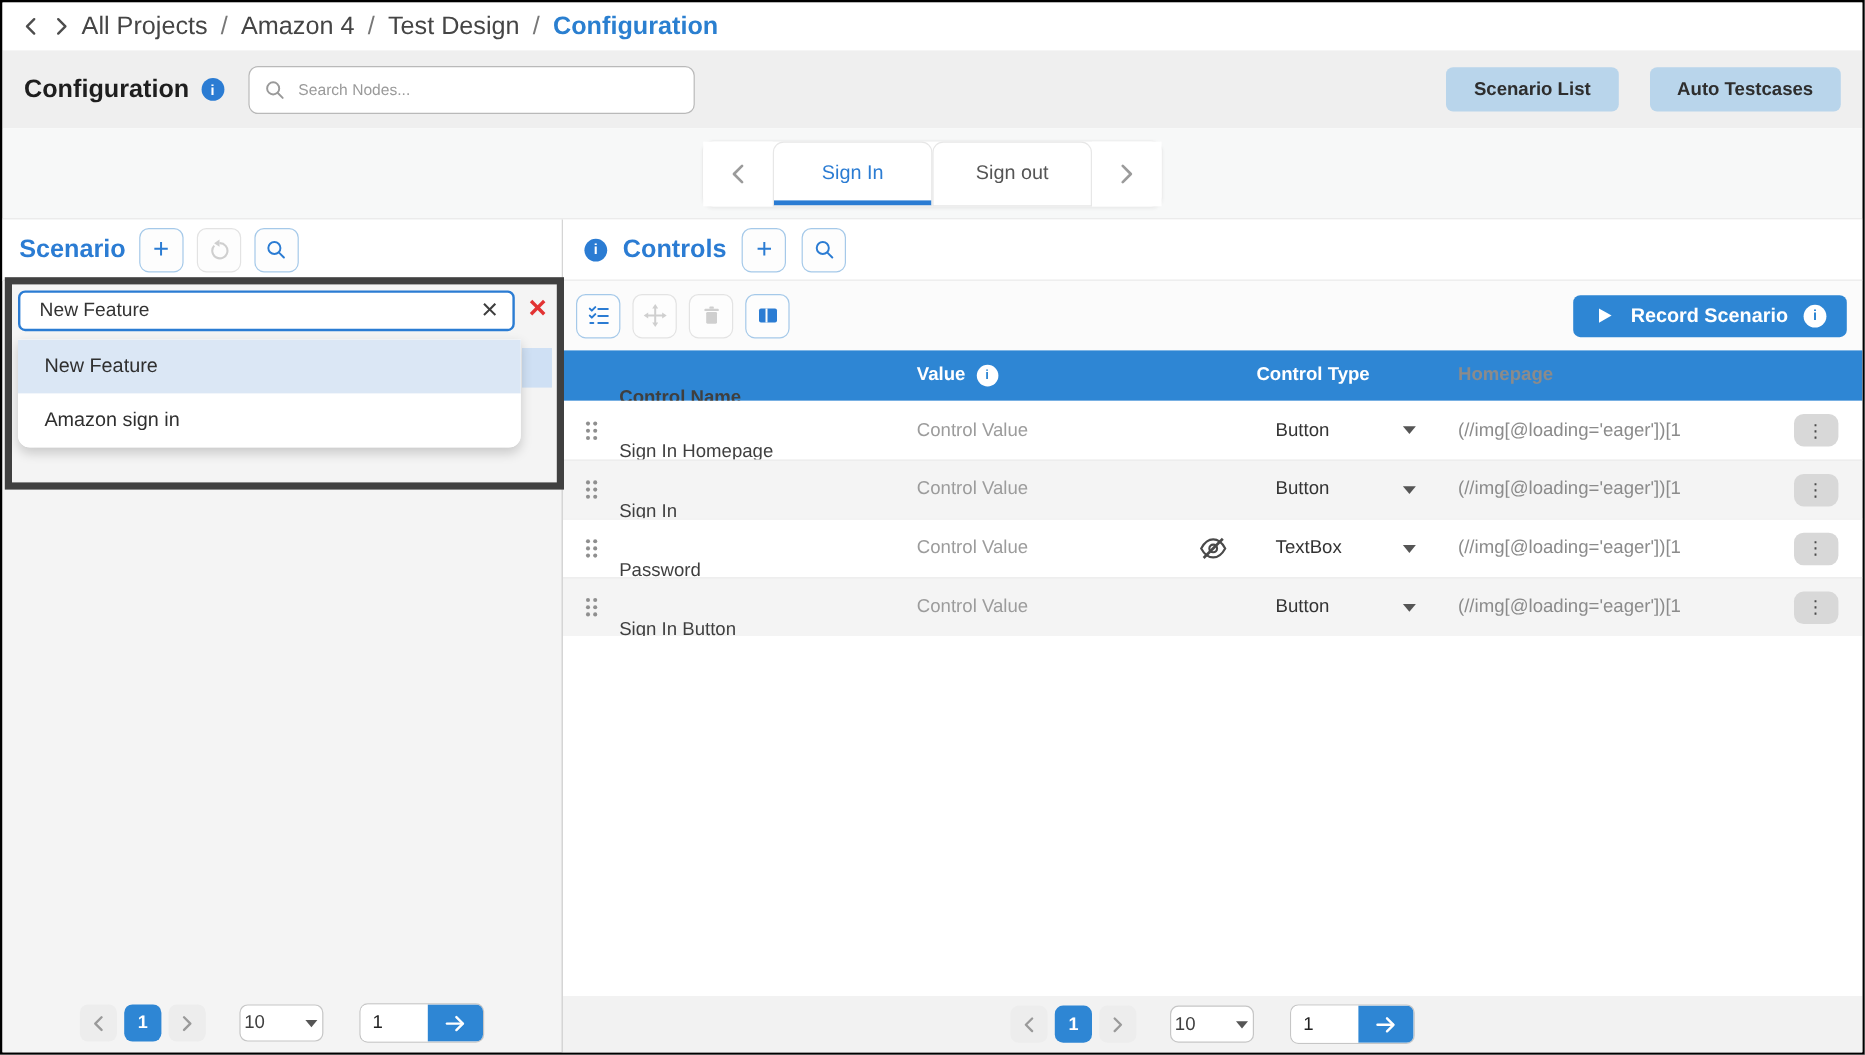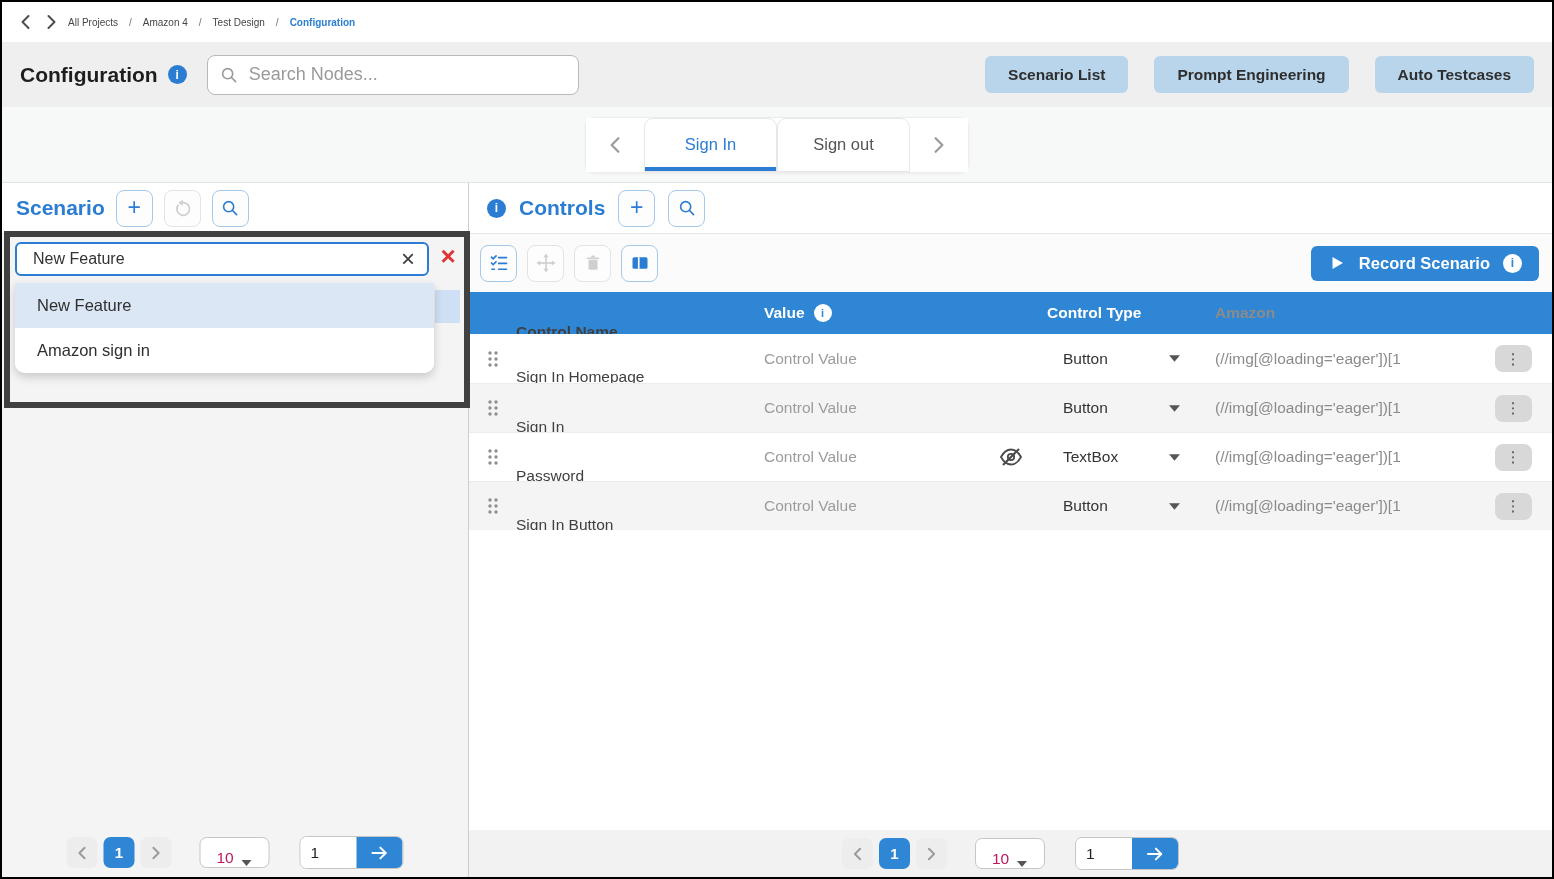--- a/index.html
+++ b/index.html
@@ -4,35 +4,35 @@
 <style>
   html,body{margin:0;padding:0;background:#888;}
   *{box-sizing:border-box;}
   .screen{
     position:relative;width:1554px;height:879px;background:#fff;
     border:2px solid #000;overflow:hidden;
     font-family:"Liberation Sans",sans-serif;color:#333;
   }
   
   .breadcrumb-bar{position:absolute;top:0;left:0;right:0;height:40px;background:#fff;
-    display:flex;align-items:center;padding:0 10px;font-size:10px;}
+    display:flex;align-items:center;padding:0 10px;font-size:21px;}
   .bc-nav{width:26px;height:26px;border:none;background:transparent;color:#4d4d4d;
     display:flex;align-items:center;justify-content:center;cursor:pointer;padding:0;}
   .bc-item{color:#454545;margin:0 4px;cursor:pointer;}
   .bc-item.active{color:#2a7fd0;font-weight:bold;cursor:default;}
   .bc-sep{color:#777;margin:0 7px;}
   
   .header-band{position:absolute;top:40px;left:0;right:0;height:65px;background:#efefef;
     display:flex;align-items:center;padding:0 18px;}
   .page-title{display:flex;align-items:center;gap:10px;font-size:21px;font-weight:bold;color:#1e1e1e;}
   .info-badge{width:19px;height:19px;border-radius:50%;background:#2b7cd3;color:#fff;
     font-size:12px;font-weight:bold;display:flex;align-items:center;justify-content:center;flex:none;}
   .search-box{margin-left:20px;width:372px;height:40px;background:#fff;border:1px solid #b9b9b9;
     border-radius:8px;display:flex;align-items:center;padding:0 12px;gap:9px;color:#9a9a9a;}
-  .search-box input{flex:1;border:none;outline:none;background:transparent;font-size:18px;
+  .search-box input{flex:1;border:none;outline:none;background:transparent;font-size:13px;
     color:#555;font-family:inherit;}
   .search-box input::placeholder{color:#9a9a9a;}
   .header-actions{margin-left:auto;display:flex;gap:26px;}
   .action-btn{height:37px;padding:0 23px;background:#b9d5eb;border:none;border-radius:6px;
     font-size:15.5px;font-weight:bold;color:#2e2e2e;font-family:inherit;cursor:pointer;}
   
   .tab-band{position:absolute;top:105px;left:0;right:0;height:76px;background:#f7f8f8;
     border-bottom:1px solid #e3e3e3;display:flex;align-items:center;justify-content:center;}
   .tab-strip{background:#fff;border:1px solid #ececec;border-radius:10px;height:56px;
     display:flex;align-items:stretch;box-shadow:0 1px 3px rgba(0,0,0,.05);}
@@ -102,22 +102,22 @@
     font-size:11px;font-weight:bold;display:flex;align-items:center;justify-content:center;}
   .t-filler{flex:1;background:#fff;}
   .right-footer{height:47px;flex:none;background:#f2f2f2;display:flex;align-items:center;justify-content:center;}
   
   .pagination{display:flex;align-items:center;}
   .pg-btn{width:31px;height:31px;border-radius:7px;border:none;background:#ededed;color:#9a9a9a;
     display:flex;align-items:center;justify-content:center;margin-right:6px;cursor:pointer;
     font-family:inherit;padding:0;}
   .pg-btn.current{background:#2e86d4;color:#fff;font-size:15px;font-weight:bold;}
   .pg-size{width:70px;height:31px;border:1px solid #c6c6c6;border-radius:7px;background:#fff;
-    display:flex;align-items:flex-end;justify-content:space-between;padding:0 16px;margin-left:22px;
-    font-size:15.5px;color:#be185d;cursor:pointer;}
+    display:flex;align-items:center;justify-content:space-between;padding:0 3px;margin-left:22px;
+    font-size:15.5px;color:#404040;cursor:pointer;}
   .pg-goto{display:flex;height:33px;margin-left:30px;border:1px solid #c6c6c6;border-radius:7px;
     overflow:hidden;background:#fff;}
   .pg-goto input{width:56px;border:none;outline:none;padding-left:10px;font-size:15.5px;color:#222;font-family:inherit;}
   .pg-go{width:46px;background:#2e86d4;border:none;display:flex;align-items:center;
     justify-content:center;cursor:pointer;padding:0;}
   .left-pagination{position:absolute;bottom:8px;left:50%;transform:translateX(-50%);}
 </style>
 </head>
 <body>
 
@@ -156,21 +156,20 @@
       <span style="display:flex;">
         <svg width="18" height="18" viewBox="0 0 20 20">
             <circle cx="8.5" cy="8.5" r="5.6" fill="none" stroke="currentColor" stroke-width="1.8"></circle>
             <line x1="12.8" y1="12.8" x2="17.3" y2="17.3" stroke="currentColor" stroke-width="1.8" stroke-linecap="round"></line>
           </svg>
       </span>
       <input placeholder="Search Nodes..." style="">
     </div>
     <div class="header-actions">
       <button class="action-btn">Scenario List</button>
-      <button class="action-btn">Prompt Engineering</button>
       <button class="action-btn">Auto Testcases</button>
     </div>
   </div>
 
   <div class="tab-band">
     <div class="tab-strip">
       <button class="tab-nav">
         <span style="display:flex;">
           <svg width="12" height="18" viewBox="0 0 10 16">
               <polyline points="8,2 2,8 8,14" fill="none" stroke="currentColor" stroke-width="2" stroke-linecap="round" stroke-linejoin="round"></polyline>
@@ -340,21 +339,21 @@
 
       <div class="t-head">
         <div class="c-handle"></div>
         <div class="c-name">Control Name</div>
         <div class="c-value">
           <span>Value</span>
           <span class="value-info">i</span>
         </div>
         <div class="c-eye"></div>
         <div class="c-type">Control Type</div>
-        <div class="c-locator">Amazon</div>
+        <div class="c-locator">Homepage</div>
         <div class="c-menu"></div>
       </div>
 
       <div class="t-row" style="border-top:none;">
         <div class="c-handle">
           <svg width="14" height="20" viewBox="0 0 14 20" fill="currentColor">
               <circle cx="4" cy="4" r="1.7"></circle>
               <circle cx="10" cy="4" r="1.7"></circle>
               <circle cx="4" cy="10" r="1.7"></circle>
               <circle cx="10" cy="10" r="1.7"></circle>

